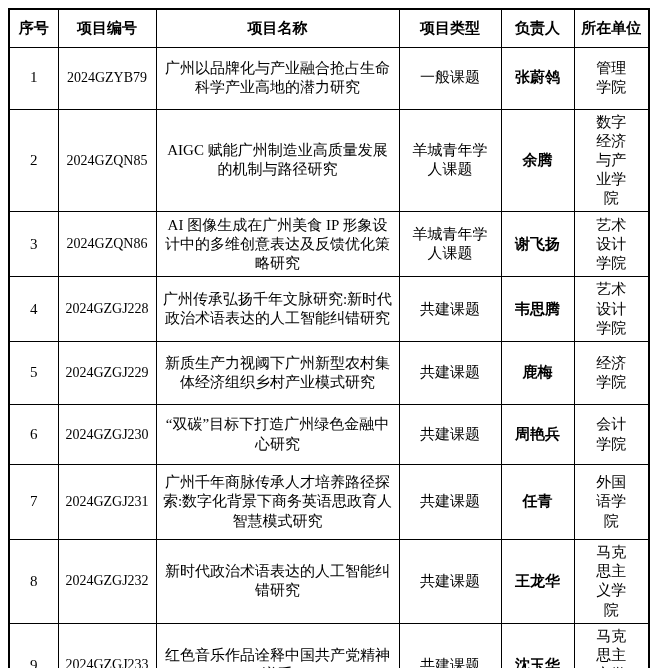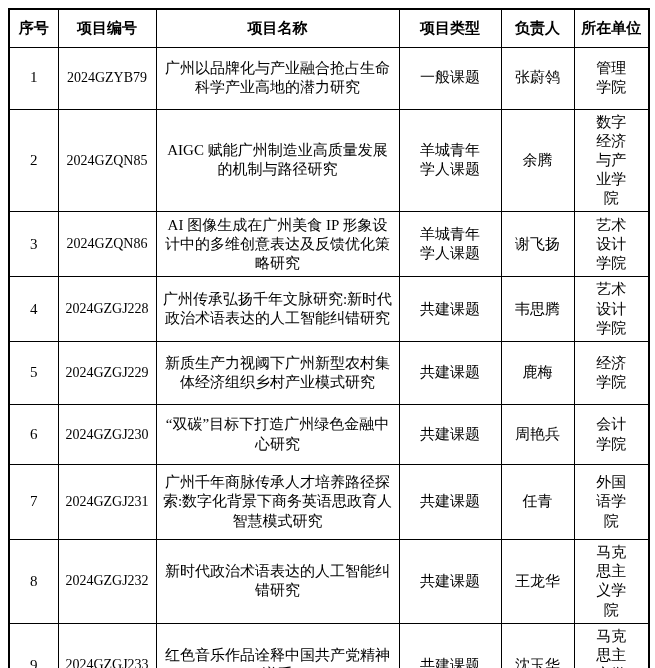--- a/index.html
+++ b/index.html
@@ -44,22 +44,22 @@
   tbody tr:nth-child(5)  { height: 63px; }
   tbody tr:nth-child(6)  { height: 60px; }
   tbody tr:nth-child(7)  { height: 75px; }
   tbody tr:nth-child(8)  { height: 55px; }
   tbody tr:nth-child(9)  { height: 55px; }
   tbody tr:nth-child(10) { height: 52px; }
 
   td.c-no     { padding: 3px 3px; }
   td.c-code   { padding: 3px 3px; font-size: 14px; }
   td.c-name   { padding: 3px 5px; }
-  td.c-type   { padding: 3px 18px; }
-  td.c-leader { padding: 2px 3px; }
+  td.c-type   { padding: 3px 10px; }
+  td.c-leader { padding: 2px 3px; font-weight: bold; }
   td.c-unit   { padding: 3px 18px; }
 </style>
 </head>
 <body>
 
 <table class="projects">
   <colgroup>
     <col style="width:49px">
     <col style="width:98px">
     <col style="width:243px">

